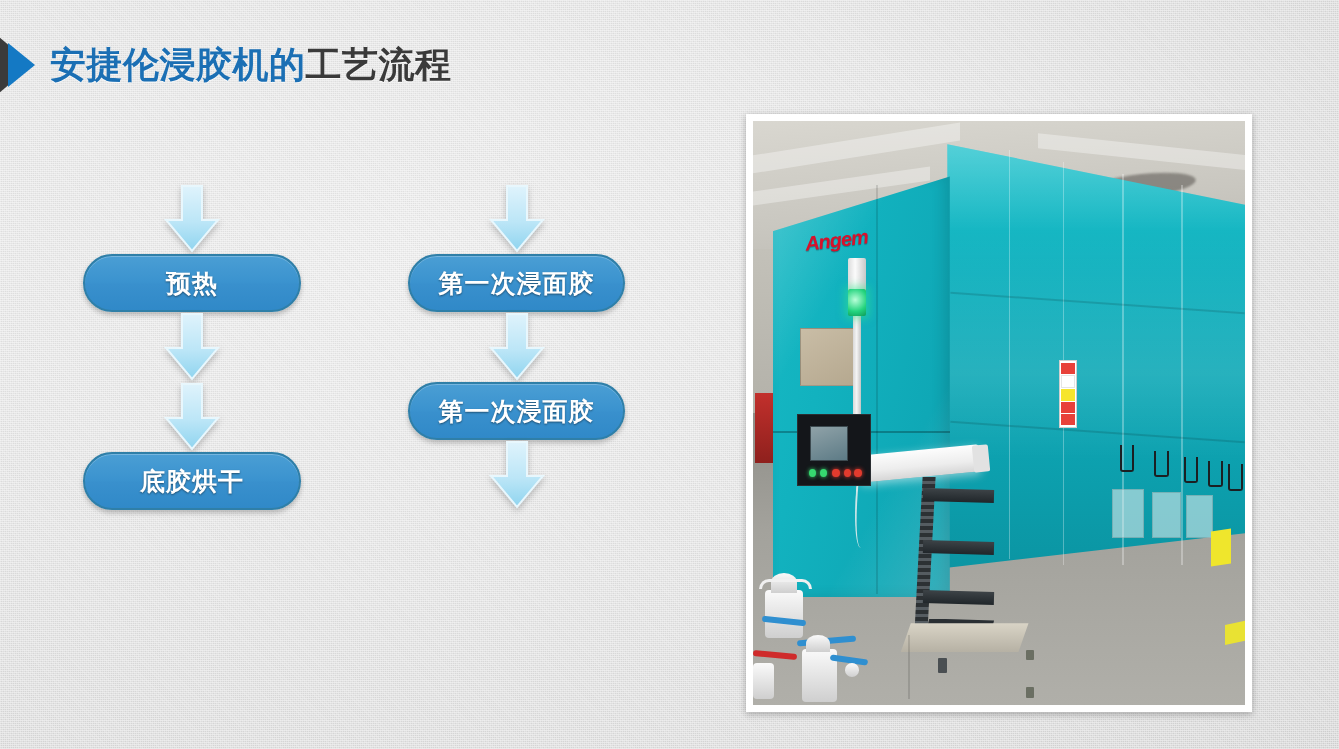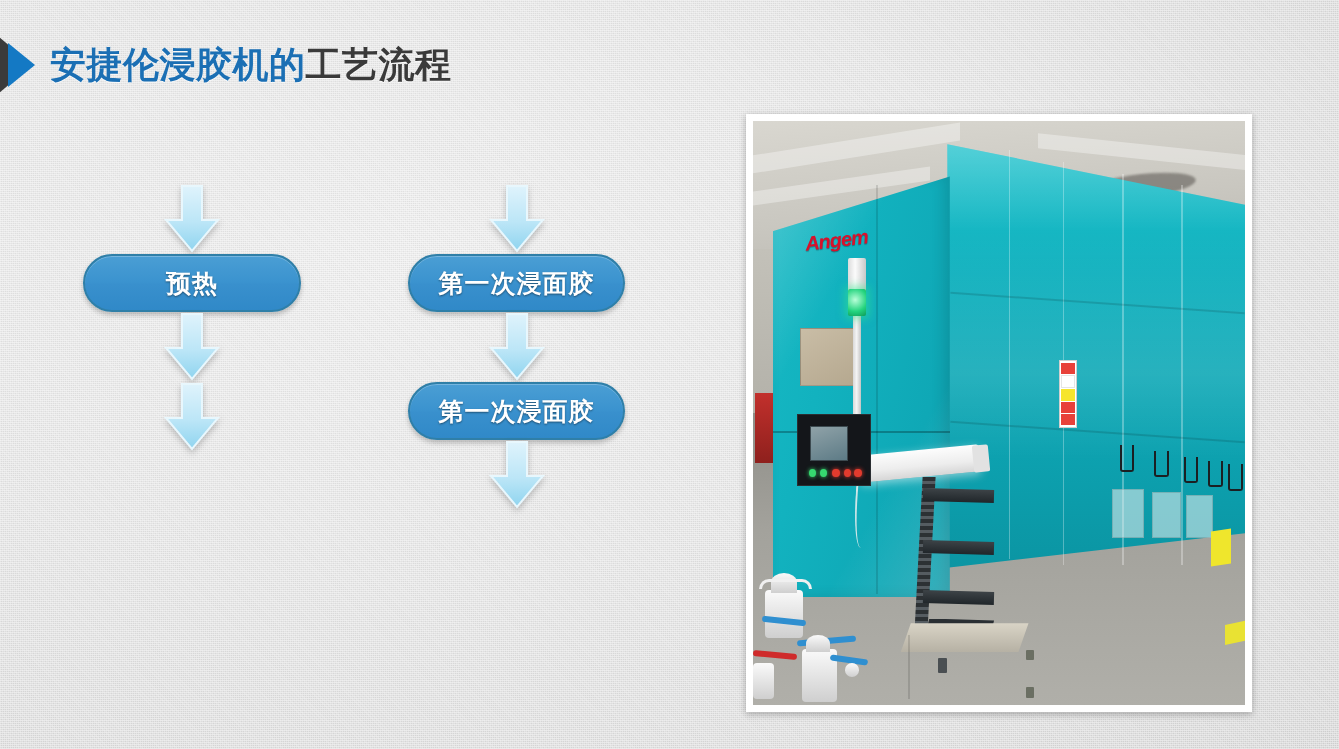--- a/index.html
+++ b/index.html
@@ -250,20 +250,23 @@
         </svg>
       </div>
 
 
       <div class="arrow">
         <svg width="62" height="70" viewBox="0 0 62 70">
           <polygon points="21,2 41,2 41,36 57,36 31,67 5,36 21,36" fill="url(#ag1)" stroke="#e8f7fd" stroke-width="2"></polygon>
         </svg>
       </div>
 
+      <div class="pill w1">
+        <span>底胶烘干</span>
+      </div>
     </div>
 
     <div class="col" id="col2">
 
       <div class="arrow">
         <svg width="62" height="70" viewBox="0 0 62 70">
           <polygon points="21,2 41,2 41,36 57,36 31,67 5,36 21,36" fill="url(#ag1)" stroke="#e8f7fd" stroke-width="2"></polygon>
         </svg>
       </div>
 

